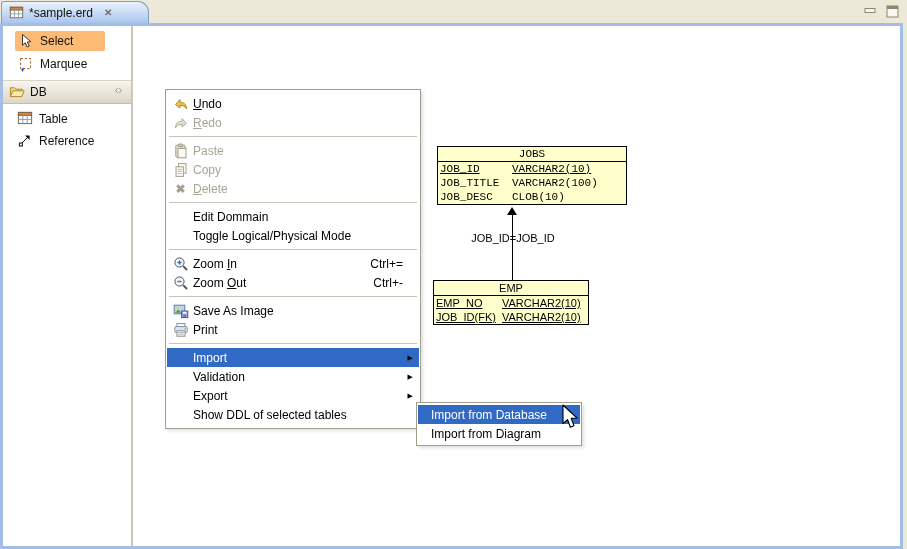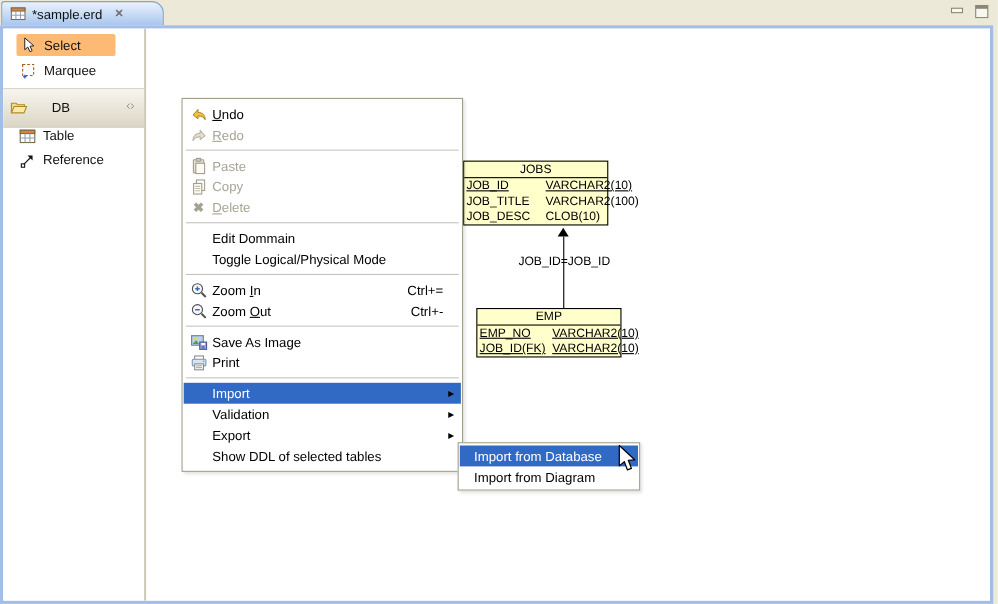--- a/index.html
+++ b/index.html
@@ -18,25 +18,25 @@
 
   
   .frame { position:absolute; left:0; top:23px; width:903px; height:526px;
            border:3px solid #A3BCE8; background:#FFF; }
 
   
   .palette { position:absolute; left:0; top:0; width:130px; height:100%; background:#FFF;
              border-right:2px solid #CCC8B8; padding-top:3px; font-size:12px; color:#111; }
   .ptool { margin:2px 0 3px 12px; width:90px; height:20px; display:flex; align-items:center; gap:6px; padding-left:3px; border-radius:2px; }
   .ptool.selected { background:#fdba74; }
-  .drawer { margin-top:6px; height:36px; background:linear-gradient(#F7F5EF,#DBD6C6);
+  .drawer { margin-top:6px; height:24px; background:linear-gradient(#F7F5EF,#DBD6C6);
             border-top:1px solid #D8D4C6; border-bottom:1px solid #C2BEAE;
-            display:flex; align-items:center; gap:22px; padding:0 6px;text-align:center; }
+            display:flex; align-items:center; gap:5px; padding:0 6px;text-align:center; }
   .drawer .pin { margin-left:auto; }
-  .ditem { height:22px; display:flex; align-items:flex-start; gap:6px; padding-left:14px; }
+  .ditem { height:22px; display:flex; align-items:flex-end; gap:6px; padding-left:14px; }
   .icon16 { width:16px; height:16px; flex:none; display:inline-flex; align-items:center; justify-content:center; }
 
   
   .canvas { position:absolute; left:130px; top:0; right:0; bottom:0; background:#FFF; }
 
   
   .ctx-menu { position:absolute; left:32px; top:63px; width:256px; background:#FFF;
               border:1px solid #A29F90; padding:4px 1px; font-size:12px; color:#000;
               box-shadow:2px 2px 3px rgba(0,0,0,0.12); }
   .mi { height:19px; display:flex; align-items:center; padding:0 3px 0 5px; white-space:nowrap; }
@@ -57,23 +57,23 @@
              box-shadow:2px 2px 3px rgba(0,0,0,0.12); }
   .smi { height:19px; display:flex; align-items:center; padding-left:13px; white-space:nowrap; }
   .smi.hl { background:#316AC5; color:#FFF; }
 
   
   .entity { position:absolute; background:#FFFFCC; border:1px solid #000; font-size:11px; line-height:14px; color:#000; }
   .etitle { text-align:center; height:15px; line-height:15px; border-bottom:1px solid #000; }
   .erow { display:flex; height:14px; padding:0 2px; white-space:nowrap; }
   .erow .ename { flex:none; }
   .erow.key .ename, .erow.key .etype { text-decoration:underline; }
-  .entity.jobs { left:288px; top:120px; width:132px; }
+  .entity.jobs { left:304px; top:120px; width:190px;font-family:Liberation Mono, monospace; }
   .entity.jobs .ename { width:72px; }
-  .entity.emp { left:300px; top:254px; width:132px; }
+  .entity.emp { left:300px; top:254px; width:156px; }
   .entity.emp .ename { width:66px; }
   .rel-line  { position:absolute; left:379px; top:189px; width:1px; height:65px; background:#000; }
   .rel-arrow { position:absolute; left:374px; top:181px; width:0; height:0;
                border-left:5px solid transparent; border-right:5px solid transparent; border-bottom:8px solid #000; }
   .rel-label { position:absolute; left:332px; top:206px; width:96px; text-align:center; font-size:11px; color:#000; }
 
   .cursor { position:absolute; left:428px; top:378px; }
 </style>
 </head>
 <body>

